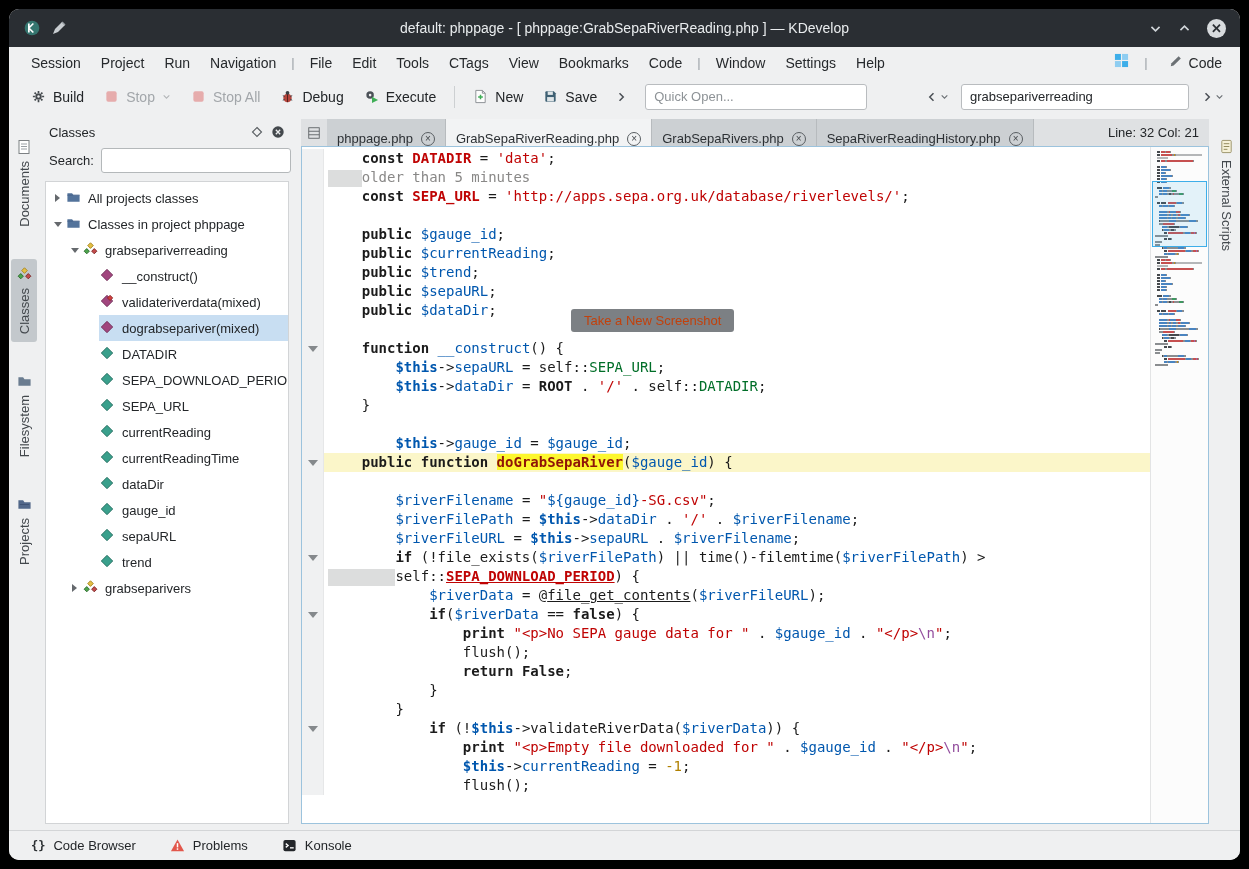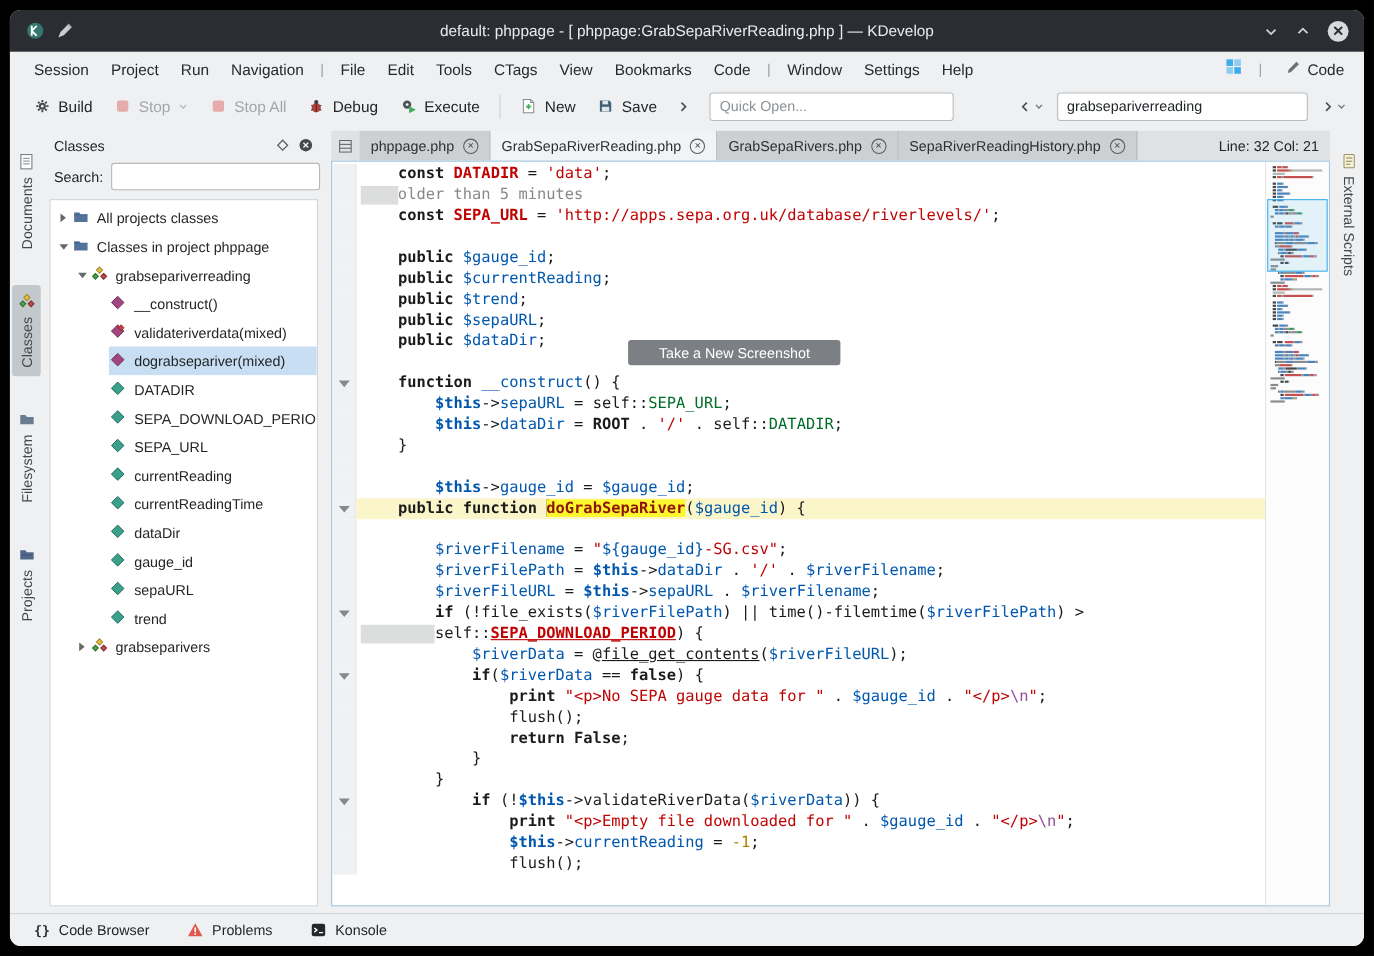--- a/index.html
+++ b/index.html
@@ -79,21 +79,21 @@
   .arrow.down::before  { content:''; border-top:5px solid #65696d; border-left:4px solid transparent;
                          border-right:4px solid transparent; }
   .ticon { width:17px; height:16px; display:inline-flex; flex:none; }
   .tlabel { white-space:nowrap; }
 
   
   .editor-wrap { flex:1; display:flex; flex-direction:column; margin:4px 4px 6px 6px; min-width:0; }
   .tabbar { height:27px; display:flex; align-items:center; background:#dfe1e3; flex:none; }
   .tab-list-icon { display:inline-flex; padding:0 6px; }
   .tabs { display:flex; height:100%; }
-  .tab { display:flex; align-items:center; gap:8px; padding:0 10px; font-size:13px; color:#2c3034;
+  .tab { display:flex; align-items:flex-end; gap:8px; padding:0 10px; font-size:13px; color:#2c3034;
          background:#ccd0d3; border-right:1px solid #b7bbbe; white-space:nowrap; }
   .tab.active { background:#f2f3f4; }
   .tab-close { width:14px; height:14px; border:1px solid #595e62; border-radius:50%; color:#44484c;
                display:inline-flex; align-items:center; justify-content:center; font-size:10px; line-height:1; }
   .linecol { margin-left:auto; padding:0 10px; font-size:13px; color:#232629; white-space:nowrap; }
 
   .editor-view { flex:1; position:relative; background:#fff; border:1px solid #9cc3dd; overflow:hidden; }
   .code { position:absolute; left:0; top:0; right:58px; bottom:0; overflow:hidden; padding-top:2px; }
   .code-line { display:flex; height:19px; }
   .gutter { width:22px; flex:none; background:#f0f1f2; border-right:1px solid #e6e7e8;
@@ -131,21 +131,21 @@
   .mini-view { position:absolute; left:1px; right:1px; top:34px; height:66px;
                border:1px solid var(--accent,#3daee9); background:rgba(61,174,233,.13); }
 
   
   .statusbar { height:30px; background:#eff0f1; border-top:1px solid #d3d5d7; display:flex;
                align-items:center; padding:0 22px; gap:34px; flex:none; }
   .sb-item { display:flex; align-items:center; gap:8px; font-size:13px; color:#232629; }
   .cb-glyph { font-family:"DejaVu Sans Mono",monospace; font-weight:bold; font-size:12px; color:#2c3033; }
 
   .tooltip { position:absolute; left:571px; top:309px; background:rgba(99,104,109,.84);
-             color:#ffffff; font-size:13px; padding:4px 28px; border-radius:3px; white-space:nowrap; }
+             color:#c2410c; font-size:13px; padding:4px 13px; border-radius:3px; white-space:nowrap; }
 </style>
 </head>
 <body>
 
 <div id="screen">
   <div class="window">
 
     <div class="titlebar">
       <span class="tb-icons">
         <span>

